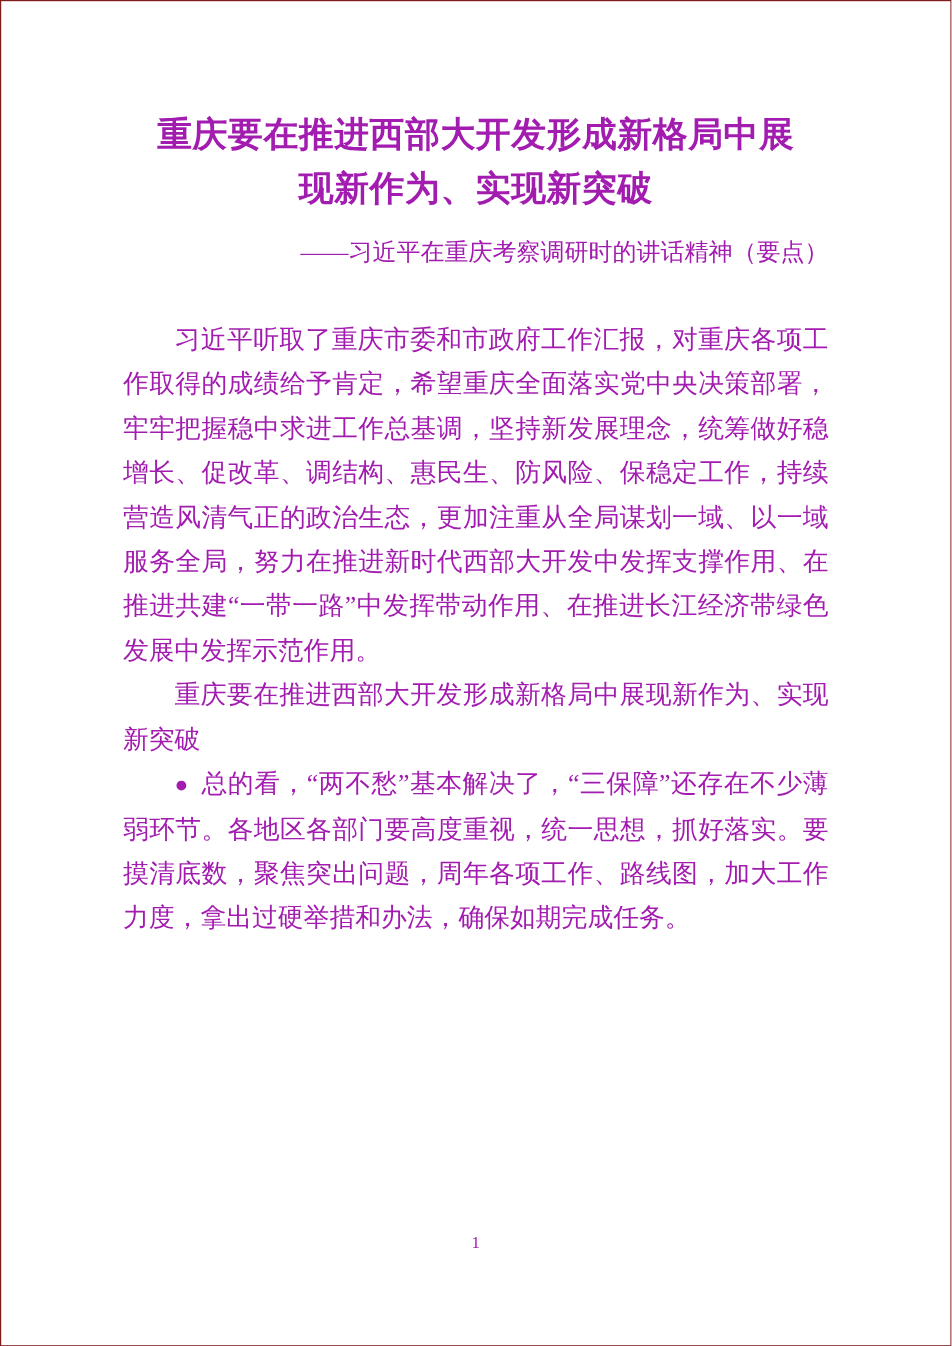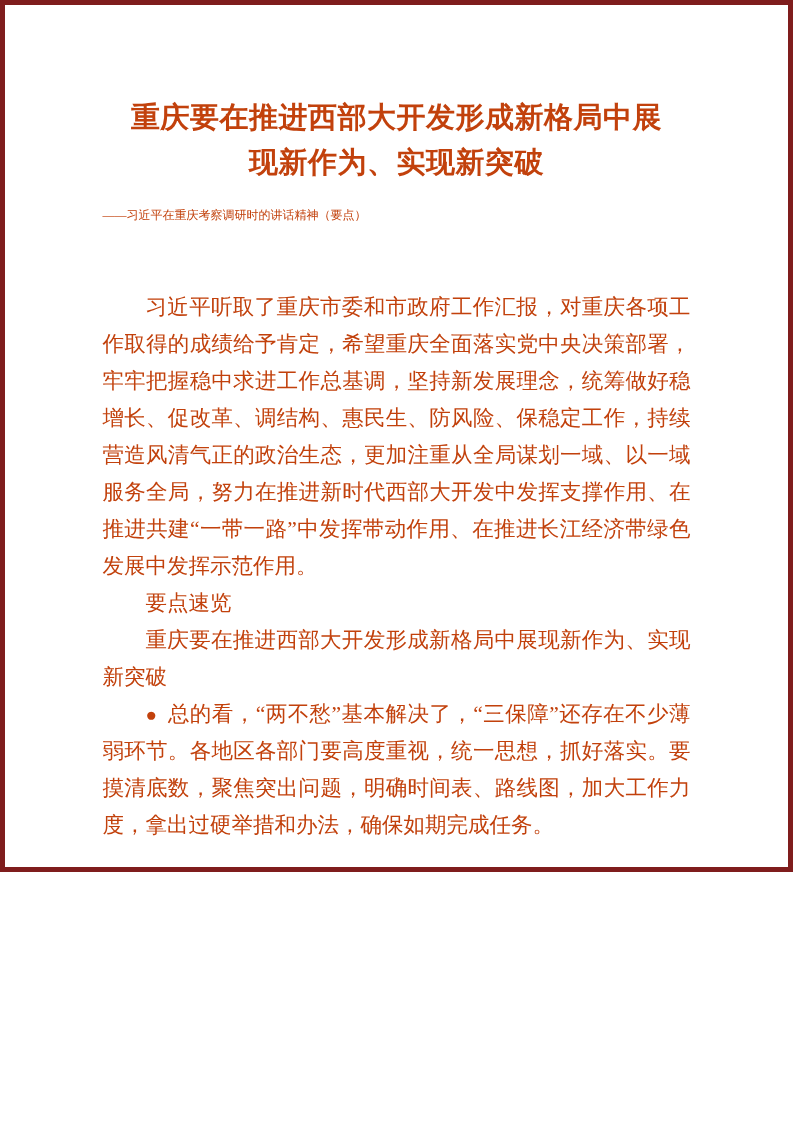--- a/index.html
+++ b/index.html
@@ -3,52 +3,52 @@
 <meta charset="utf-8">
 <style>
   html, body {
     margin: 0;
     padding: 0;
     background: #ffffff;
   }
   .page {
     position: relative;
     width: 793px;
-    height: 872px;
+    height: 1122px;
     box-sizing: border-box;
     background: #ffffff;
-    border: 5px solid #7f1d1d;
+    border: 1px solid #7f1d1d;
     overflow: hidden;
-    color: #c2410c;
+    color: #a21caf;
     font-family: "Liberation Serif", "DejaVu Serif", serif;
   }
   .content {
     width: 588px;
     margin: 0 auto;
     padding-top: 90px;
   }
   .doc-title {
     width: 540px;
     margin: 0 auto;
     font-family: "Liberation Sans", "DejaVu Sans", sans-serif;
     font-weight: 700;
     font-size: 29px;
     line-height: 45px;
     text-align: center;
     letter-spacing: 0.5px;
   }
   .doc-subtitle {
     margin-top: 16px;
-    text-align: left;
-    font-size: 12px;
+    text-align: right;
+    font-size: 20px;
     line-height: 28px;
     font-family: "Liberation Serif", "DejaVu Serif", serif;
   }
   .doc-body {
-    margin-top: 60px;
+    margin-top: 40px;
     font-size: 21.5px;
     line-height: 37px;
     text-align: justify;
   }
   .para {
     margin: 0;
     padding: 0;
     text-indent: 2em;
   }
   .bullet {
@@ -68,23 +68,22 @@
 </head>
 <body>
 
 <div class="page">
   <div class="content">
     <h1 class="doc-title">重庆要在推进西部大开发形成新格局中展现新作为、实现新突破</h1>
     <div class="doc-subtitle">——习近平在重庆考察调研时的讲话精神（要点）</div>
     <div class="doc-body">
   <p class="para"><span>习近平听取了重庆市委和市政府工作汇报，对重庆各项工作取得的成绩给予肯定，希望重庆全面落实党中央决策部署，牢牢把握稳中求进工作总基调，坚持新发展理念，统筹做好稳增长、促改革、调结构、惠民生、防风险、保稳定工作，持续营造风清气正的政治生态，更加注重从全局谋划一域、以一域服务全局，努力在推进新时代西部大开发中发挥支撑作用、在推进共建“一带一路”中发挥带动作用、在推进长江经济带绿色发展中发挥示范作用。</span></p>
 
-  <p class="para"><span>要点速览</span></p>
 
   <p class="para"><span>重庆要在推进西部大开发形成新格局中展现新作为、实现新突破</span></p>
 
 
-  <p class="para"><span class="bullet">●</span><span>总的看，“两不愁”基本解决了，“三保障”还存在不少薄弱环节。各地区各部门要高度重视，统一思想，抓好落实。要摸清底数，聚焦突出问题，明确时间表、路线图，加大工作力度，拿出过硬举措和办法，确保如期完成任务。</span></p>
+  <p class="para"><span class="bullet">●</span><span>总的看，“两不愁”基本解决了，“三保障”还存在不少薄弱环节。各地区各部门要高度重视，统一思想，抓好落实。要摸清底数，聚焦突出问题，周年各项工作、路线图，加大工作力度，拿出过硬举措和办法，确保如期完成任务。</span></p>
 
 </div>
   </div>
   <div class="page-number">1</div>
 </div>
 
 </body></html>

